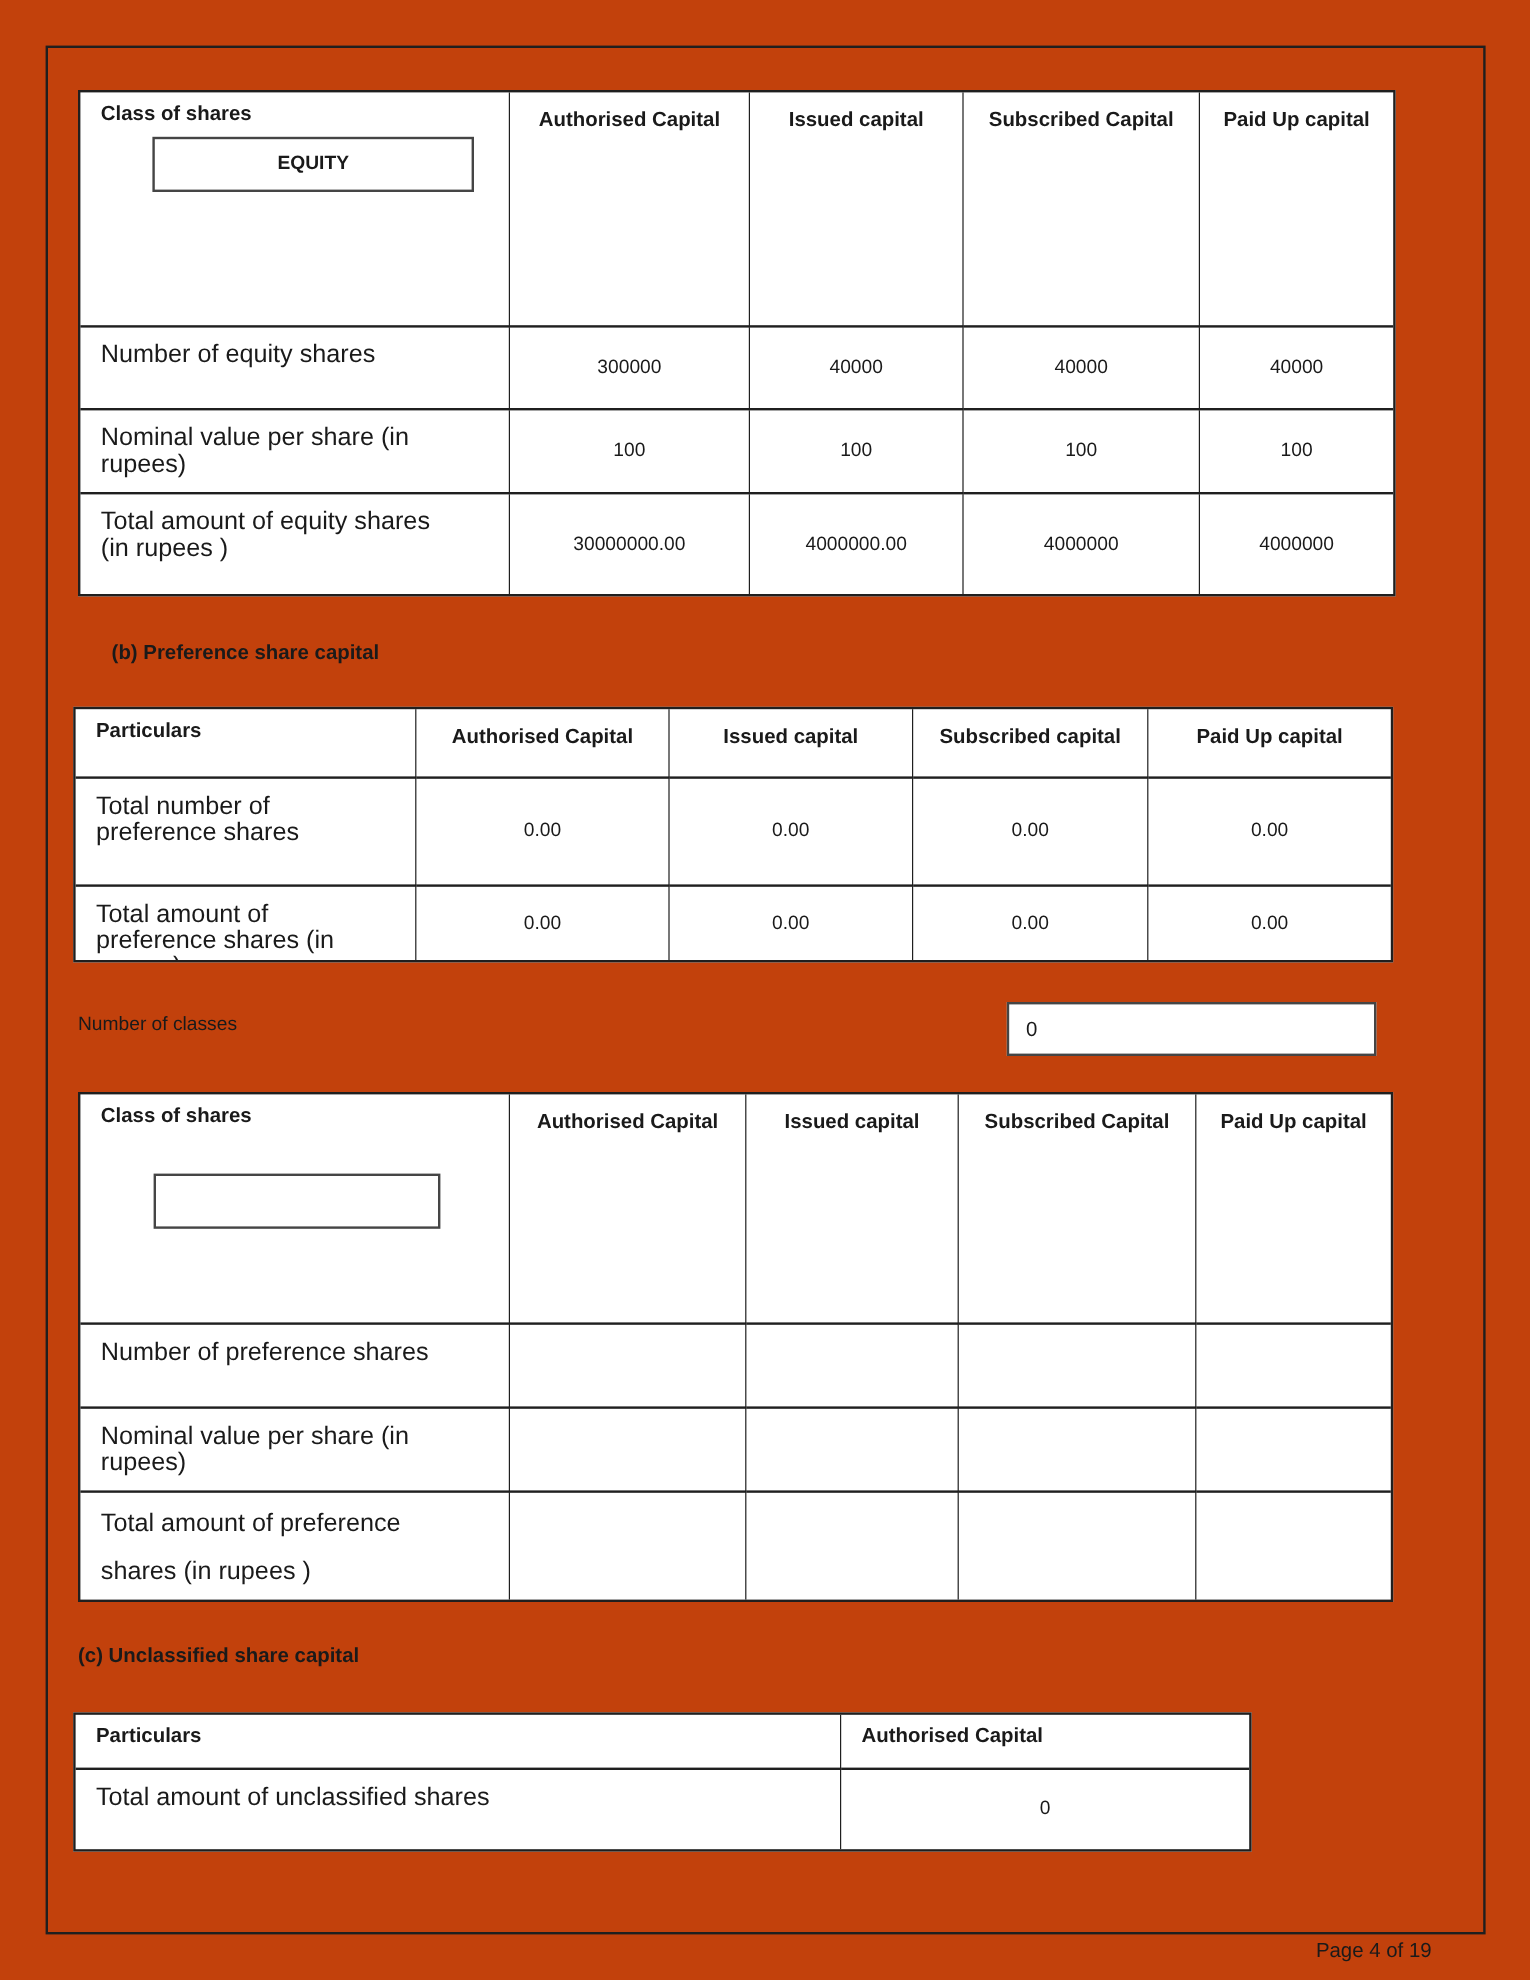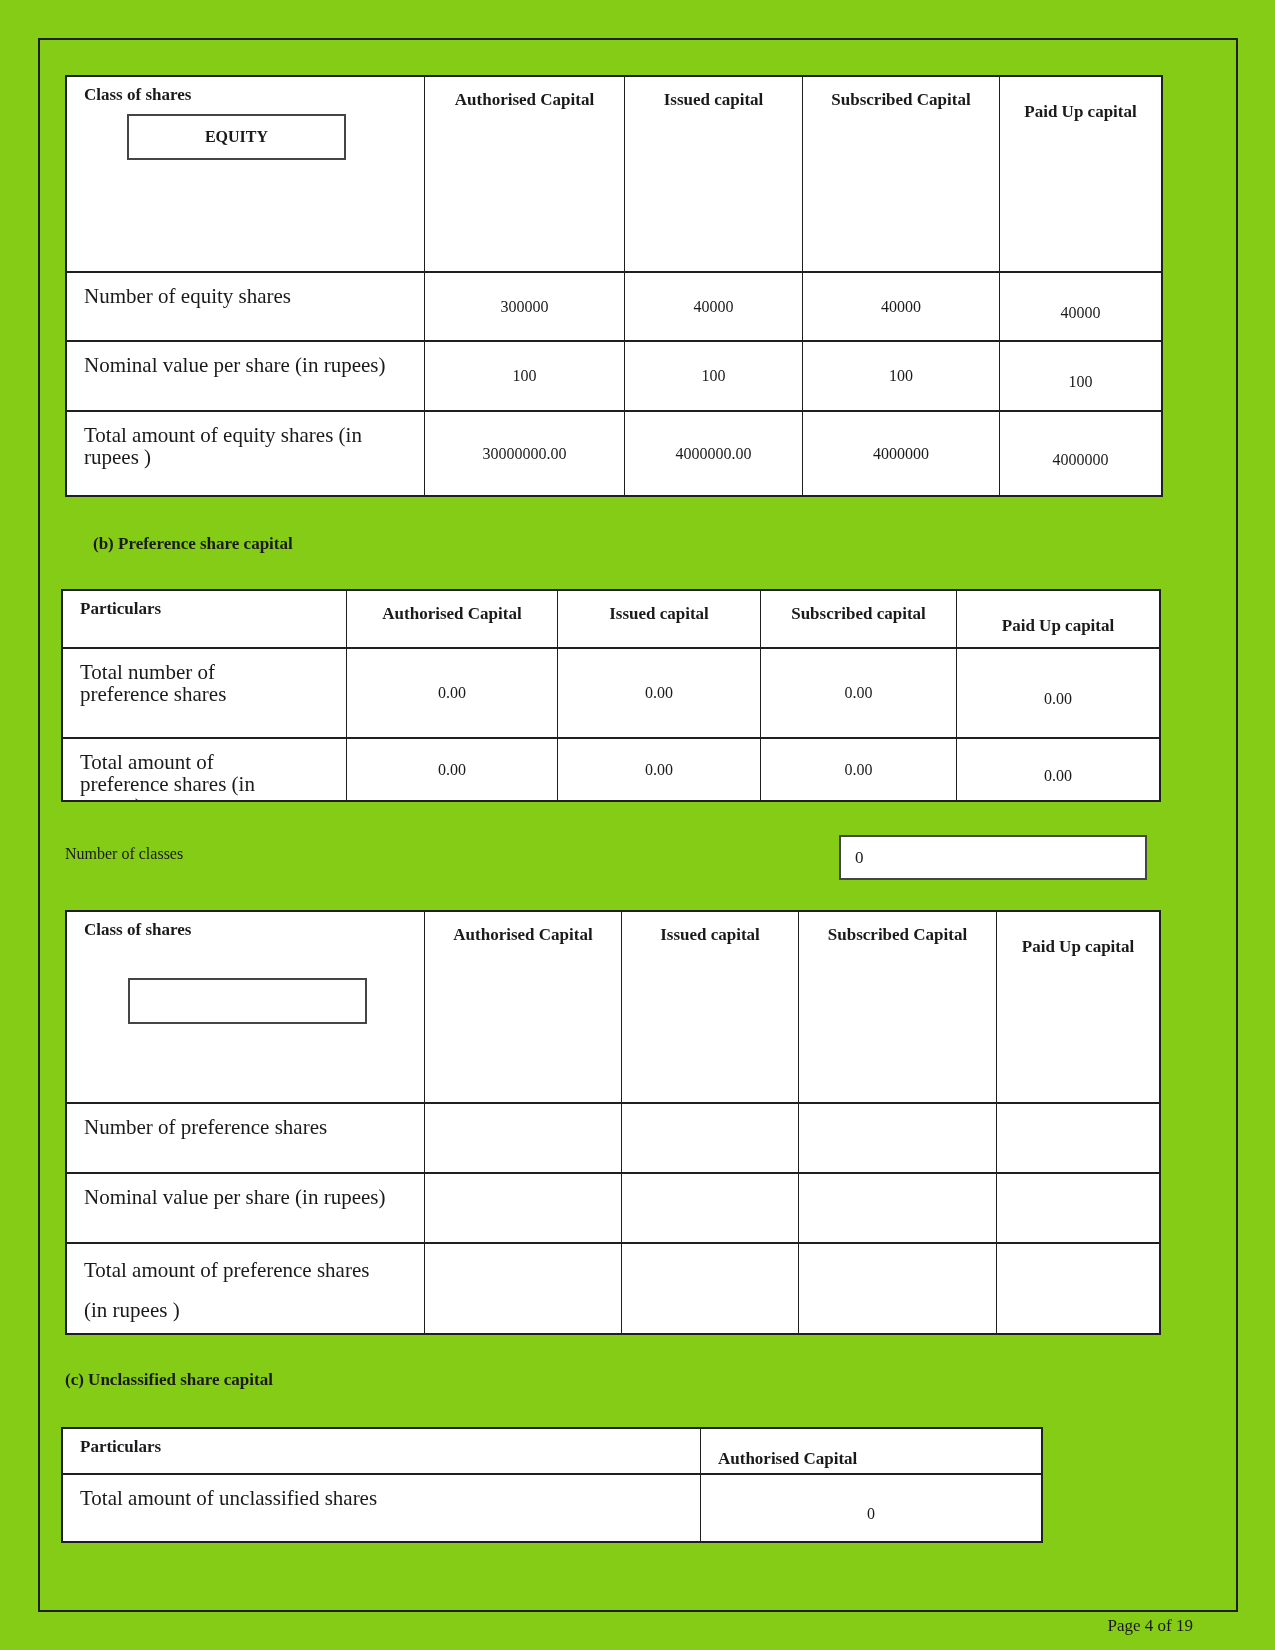--- a/index.html
+++ b/index.html
@@ -1,20 +1,20 @@
 <!DOCTYPE html>
 <html><head>
 <meta charset="utf-8">
 <style>
   html,body{margin:0;padding:0;background:#ffffff;}
   .page{
     position:relative;
     width:1275px;height:1650px;
-    background:#84cc16;
-    font-family:Liberation Serif, serif;
+    background:#c2410c;
+    font-family:Liberation Sans, sans-serif;
     color:#1a1a1a;
     overflow:hidden;
   }
   .page-border{
     position:absolute;left:38px;top:38px;
     width:1196px;height:1570px;
     border:2px solid #1f1f1f;
   }
   
   .tbl{
@@ -24,21 +24,21 @@
     box-sizing:border-box;
     background:#fff;
   }
   .cell{
     border-right:1.5px solid #1f1f1f;
     border-bottom:2px solid #1f1f1f;
     box-sizing:border-box;
     position:relative;
     overflow:hidden;
   }
-  .cell.last-col{border-right:none;margin-top:12px;}
+  .cell.last-col{border-right:none;}
   .cell.last-row{border-bottom:none;}
   .hcell{
     font-weight:bold;font-size:17px;
     display:flex;justify-content:center;align-items:flex-start;
     padding-top:13px;text-align:center;
   }
   .corner{
     font-weight:bold;font-size:17px;
     padding:8px 0 0 17px;
   }
@@ -84,21 +84,21 @@
 
 <div class="page">
   <div class="page-border"></div>
 
   <div class="tbl" style="left:65px;top:75px;width:1098px;height:422px;
               grid-template-columns:358px 200px 178px 197px 1fr;
               grid-template-rows:196px 69px 70px 1fr;">
 
     <div class="cell corner">
       <span>Class of shares</span>
-      <div class="field-box" style="left:60px;top:37px;width:219px;height:46px;">
+      <div class="field-box" style="left:60px;top:37px;width:268px;height:46px;">
         <span>EQUITY</span>
       </div>
     </div>
     <div class="cell hcell">Authorised Capital</div>
     <div class="cell hcell">Issued capital</div>
     <div class="cell hcell">Subscribed Capital</div>
     <div class="cell hcell last-col">Paid Up capital</div>
 
     <div class="cell lblcell"><span>Number of equity shares</span></div>
     <div class="cell valcell">300000</div>

